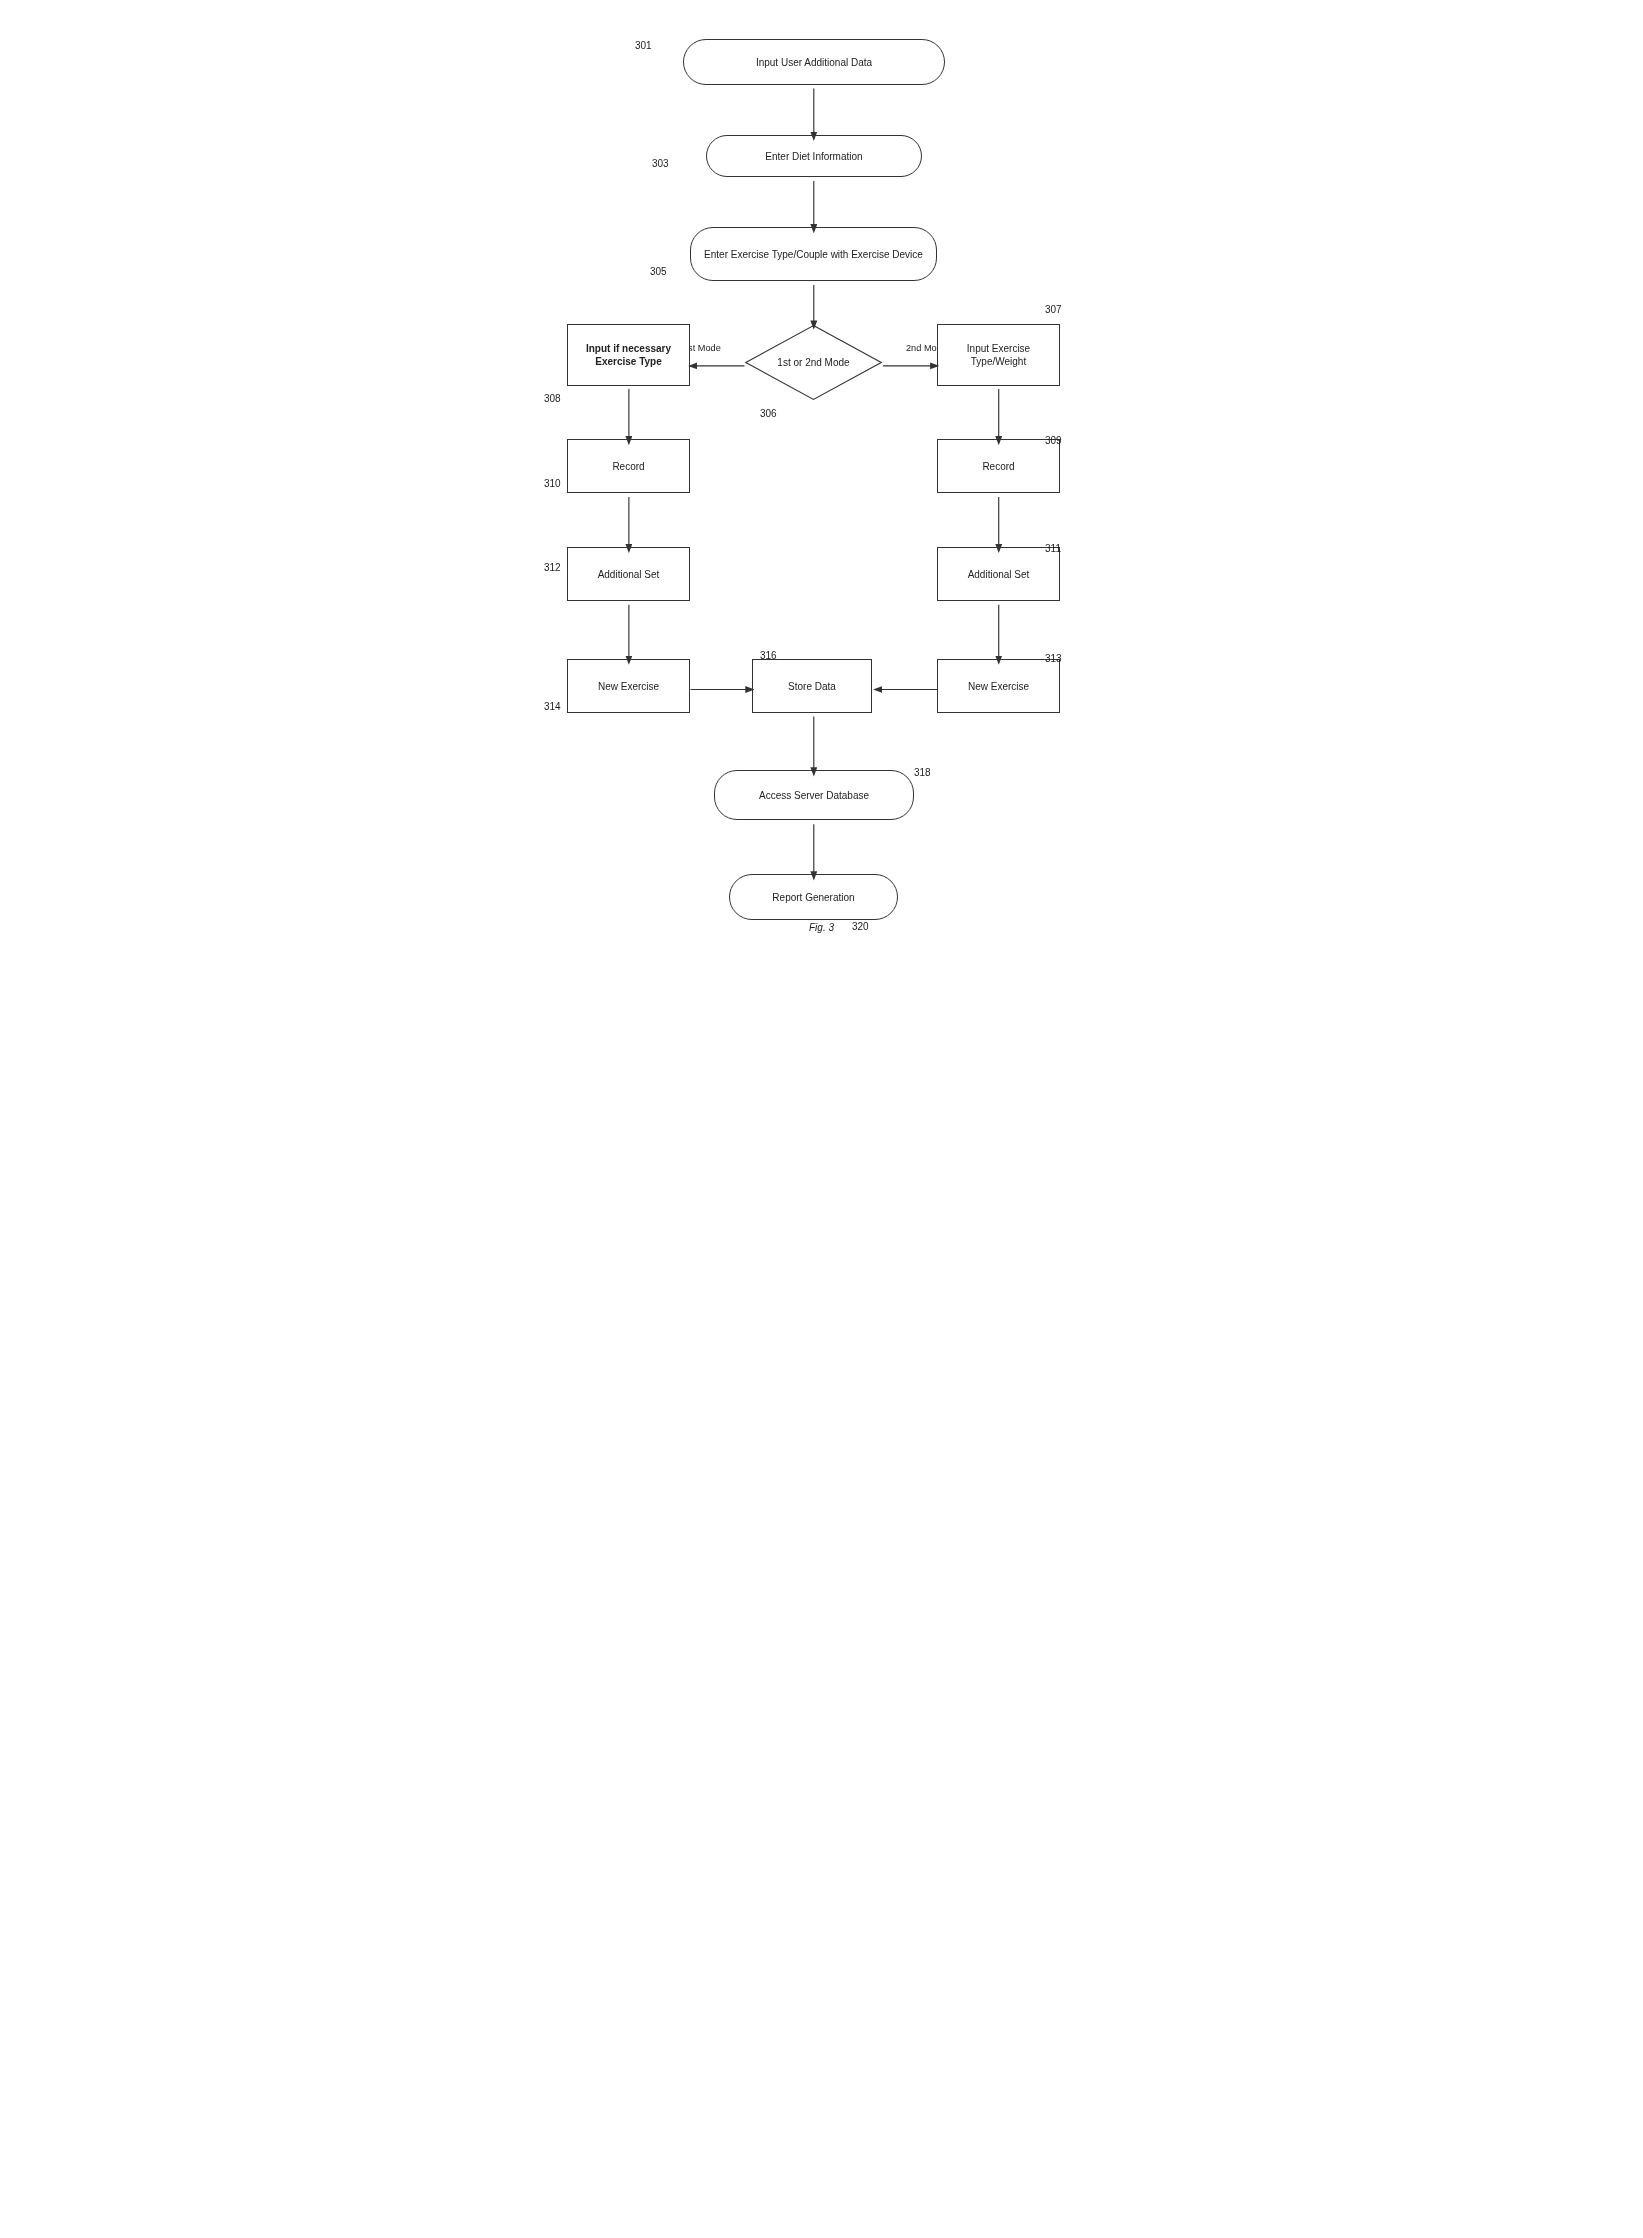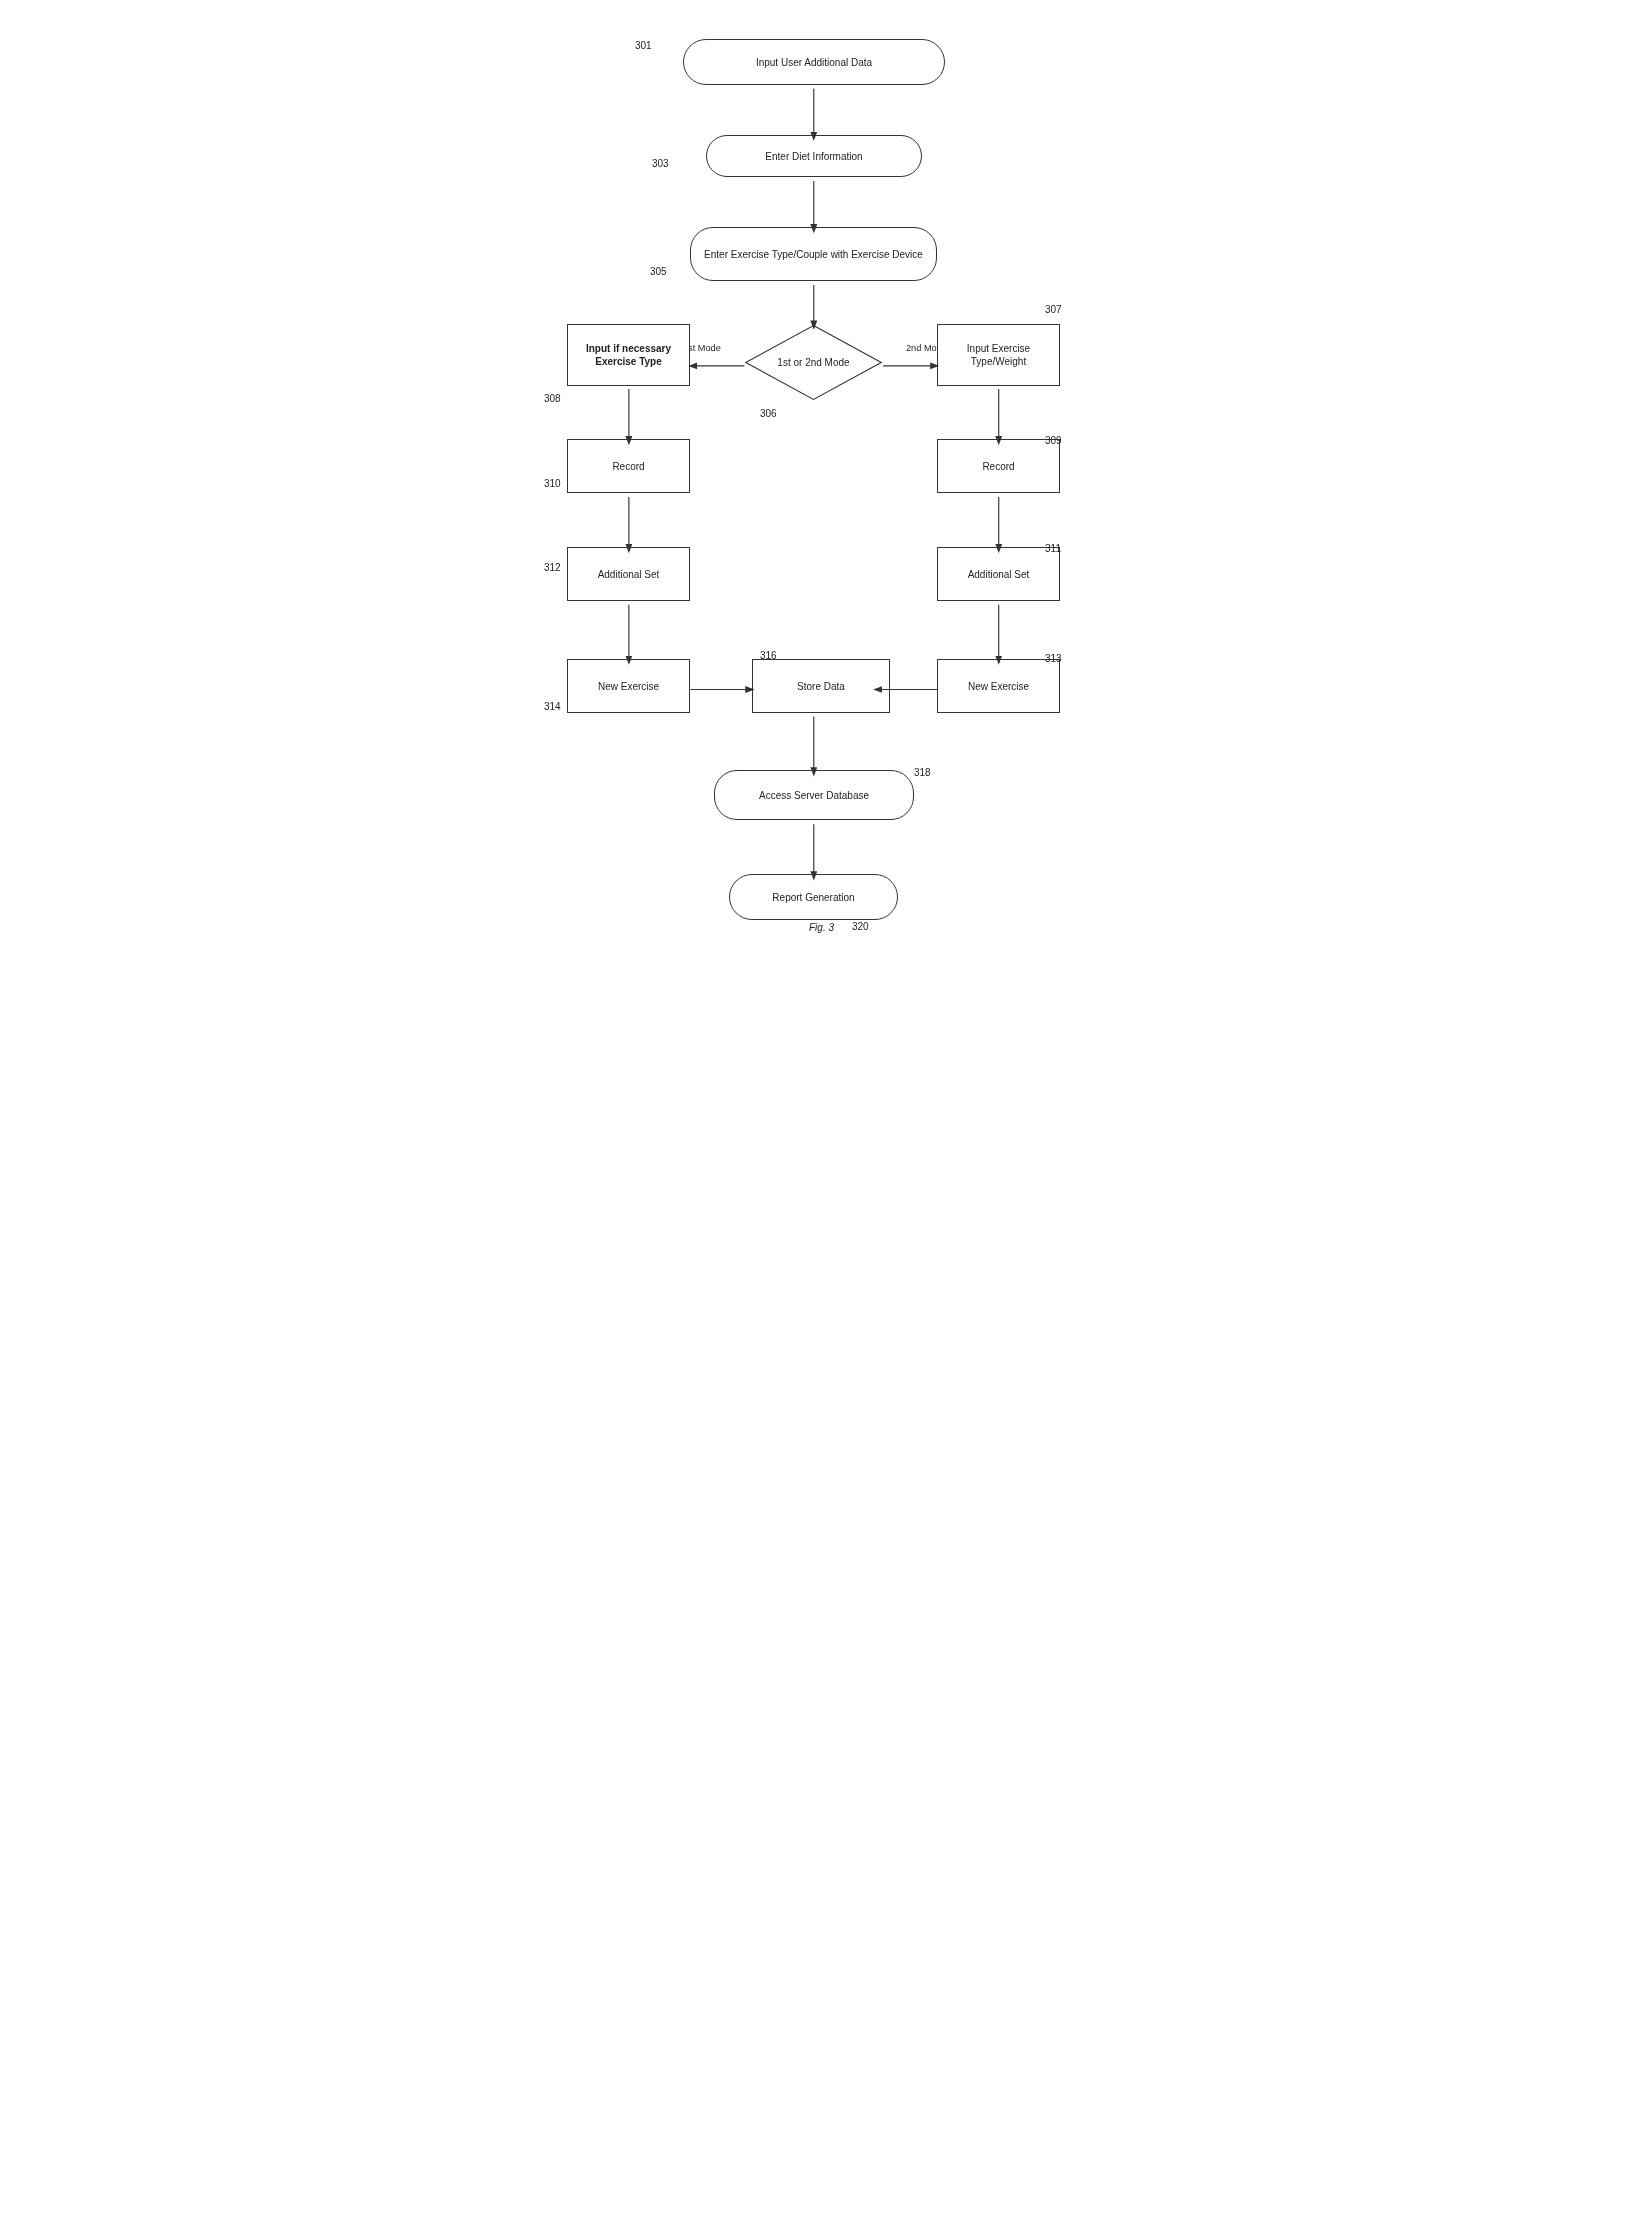--- a/index.html
+++ b/index.html
@@ -144,21 +144,21 @@
   <div class="shape rect" style="left:416px; top:547px; width:123px; height:54px;">
     <span>Additional Set</span>
   </div>
   <span class="label-num" style="left:524px; top:543px;">311</span>
 
   <div class="shape rect" style="left:46px; top:659px; width:123px; height:54px;">
     <span>New Exercise</span>
   </div>
   <span class="label-num" style="left:23px; top:701px;">314</span>
 
-  <div class="shape rect" style="left:231px; top:659px; width:138px; height:54px;">
+  <div class="shape rect" style="left:231px; top:659px; width:120px; height:54px;">
     <span>Store Data</span>
   </div>
   <span class="label-num" style="left:239px; top:638px;margin-top:12px;">316</span>
 
   <div class="shape rect" style="left:416px; top:659px; width:123px; height:54px;">
     <span>New Exercise</span>
   </div>
   <span class="label-num" style="left:524px; top:653px;">313</span>
 
   <div class="shape rounded-rect" style="left:193px; top:770px; width:200px; height:50px;">

